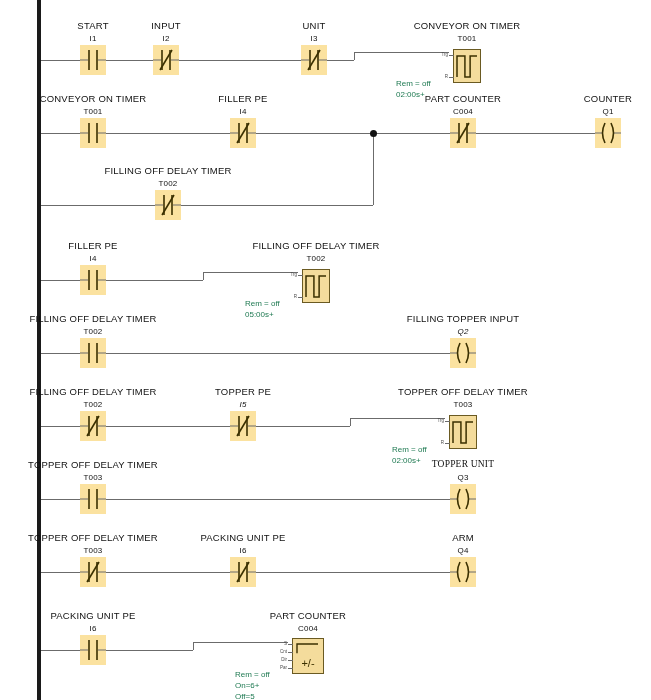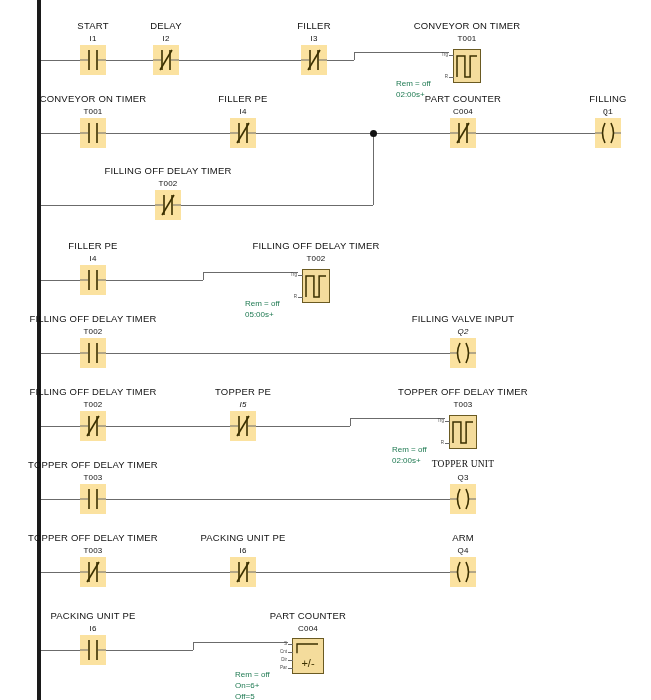--- a/index.html
+++ b/index.html
@@ -77,32 +77,32 @@
     <div class="desc" style="left: 85px; top: 20px;">START</div>
     <div class="addr" style="left: 85px; top: 34px;">I1</div>
     <div class="elem contact" style="left: 85px; top: 60px;">
       <svg viewBox="0 0 26 30">
         <line x1="0" y1="15" x2="8" y2="15" stroke="#6b6b6b" stroke-width="1"></line>
         <line x1="18" y1="15" x2="26" y2="15" stroke="#6b6b6b" stroke-width="1"></line>
         <line x1="9" y1="5" x2="9" y2="25" stroke="#3b3000" stroke-width="1.6"></line>
         <line x1="17" y1="5" x2="17" y2="25" stroke="#3b3000" stroke-width="1.6"></line>
       </svg>
     </div>
-    <div class="desc" style="left: 158px; top: 20px;">DELAY</div>
+    <div class="desc" style="left: 158px; top: 20px;">INPUT</div>
     <div class="addr" style="left: 158px; top: 34px;">I2</div>
     <div class="elem contact" style="left: 158px; top: 60px;">
       <svg viewBox="0 0 26 30">
         <line x1="0" y1="15" x2="8" y2="15" stroke="#6b6b6b" stroke-width="1"></line>
         <line x1="18" y1="15" x2="26" y2="15" stroke="#6b6b6b" stroke-width="1"></line>
         <line x1="9" y1="5" x2="9" y2="25" stroke="#3b3000" stroke-width="1.6"></line>
         <line x1="17" y1="5" x2="17" y2="25" stroke="#3b3000" stroke-width="1.6"></line>
         <line x1="7" y1="25" x2="19" y2="5" stroke="#3b3000" stroke-width="1.6"></line>
       </svg>
     </div>
-    <div class="desc" style="left: 306px; top: 20px;">FILLER</div>
+    <div class="desc" style="left: 306px; top: 20px;">UNIT</div>
     <div class="addr" style="left: 306px; top: 34px;">I3</div>
     <div class="elem contact" style="left: 306px; top: 60px;">
       <svg viewBox="0 0 26 30">
         <line x1="0" y1="15" x2="8" y2="15" stroke="#6b6b6b" stroke-width="1"></line>
         <line x1="18" y1="15" x2="26" y2="15" stroke="#6b6b6b" stroke-width="1"></line>
         <line x1="9" y1="5" x2="9" y2="25" stroke="#3b3000" stroke-width="1.6"></line>
         <line x1="17" y1="5" x2="17" y2="25" stroke="#3b3000" stroke-width="1.6"></line>
         <line x1="7" y1="25" x2="19" y2="5" stroke="#3b3000" stroke-width="1.6"></line>
       </svg>
     </div>
@@ -147,22 +147,22 @@
     <div class="addr" style="left: 455px; top: 107px;">C004</div>
     <div class="elem contact" style="left: 455px; top: 133px;">
       <svg viewBox="0 0 26 30">
         <line x1="0" y1="15" x2="8" y2="15" stroke="#6b6b6b" stroke-width="1"></line>
         <line x1="18" y1="15" x2="26" y2="15" stroke="#6b6b6b" stroke-width="1"></line>
         <line x1="9" y1="5" x2="9" y2="25" stroke="#3b3000" stroke-width="1.6"></line>
         <line x1="17" y1="5" x2="17" y2="25" stroke="#3b3000" stroke-width="1.6"></line>
         <line x1="7" y1="25" x2="19" y2="5" stroke="#3b3000" stroke-width="1.6"></line>
       </svg>
     </div>
-    <div class="desc" style="left: 600px; top: 93px;">FILLING</div>
-    <div class="addr" style="left: 600px; top: 107px; font-family: Liberation Mono, monospace;">Q1</div>
+    <div class="desc" style="left: 600px; top: 93px;">COUNTER</div>
+    <div class="addr" style="left: 600px; top: 107px;">Q1</div>
     <div class="elem coil" style="left: 600px; top: 133px;">
       <svg viewBox="0 0 26 30">
         <line x1="0" y1="15" x2="7" y2="15" stroke="#6b6b6b" stroke-width="1"></line>
         <line x1="19" y1="15" x2="26" y2="15" stroke="#6b6b6b" stroke-width="1"></line>
         <path d="M10 5 Q5 15 10 25" fill="none" stroke="#3b3000" stroke-width="1.6"></path>
         <path d="M16 5 Q21 15 16 25" fill="none" stroke="#3b3000" stroke-width="1.6"></path>
       </svg>
     </div>
     <div class="wire" style="left: 33px; top: 205px; width: 332px;"></div>
     <div class="vwire" style="left: 365px; top: 133px; height: 72px;"></div>
@@ -210,21 +210,21 @@
     <div class="desc" style="left: 85px; top: 313px;">FILLING OFF DELAY TIMER</div>
     <div class="addr" style="left: 85px; top: 327px;">T002</div>
     <div class="elem contact" style="left: 85px; top: 353px;">
       <svg viewBox="0 0 26 30">
         <line x1="0" y1="15" x2="8" y2="15" stroke="#6b6b6b" stroke-width="1"></line>
         <line x1="18" y1="15" x2="26" y2="15" stroke="#6b6b6b" stroke-width="1"></line>
         <line x1="9" y1="5" x2="9" y2="25" stroke="#3b3000" stroke-width="1.6"></line>
         <line x1="17" y1="5" x2="17" y2="25" stroke="#3b3000" stroke-width="1.6"></line>
       </svg>
     </div>
-    <div class="desc" style="left: 455px; top: 313px;">FILLING VALVE INPUT</div>
+    <div class="desc" style="left: 455px; top: 313px;">FILLING TOPPER INPUT</div>
     <div class="addr" style="left: 455px; top: 327px; font-style: italic;">Q2</div>
     <div class="elem coil" style="left: 455px; top: 353px;">
       <svg viewBox="0 0 26 30">
         <line x1="0" y1="15" x2="7" y2="15" stroke="#6b6b6b" stroke-width="1"></line>
         <line x1="19" y1="15" x2="26" y2="15" stroke="#6b6b6b" stroke-width="1"></line>
         <path d="M10 5 Q5 15 10 25" fill="none" stroke="#3b3000" stroke-width="1.6"></path>
         <path d="M16 5 Q21 15 16 25" fill="none" stroke="#3b3000" stroke-width="1.6"></path>
       </svg>
     </div>
     <div class="wire" style="left: 33px; top: 426px; width: 309px;"></div>

